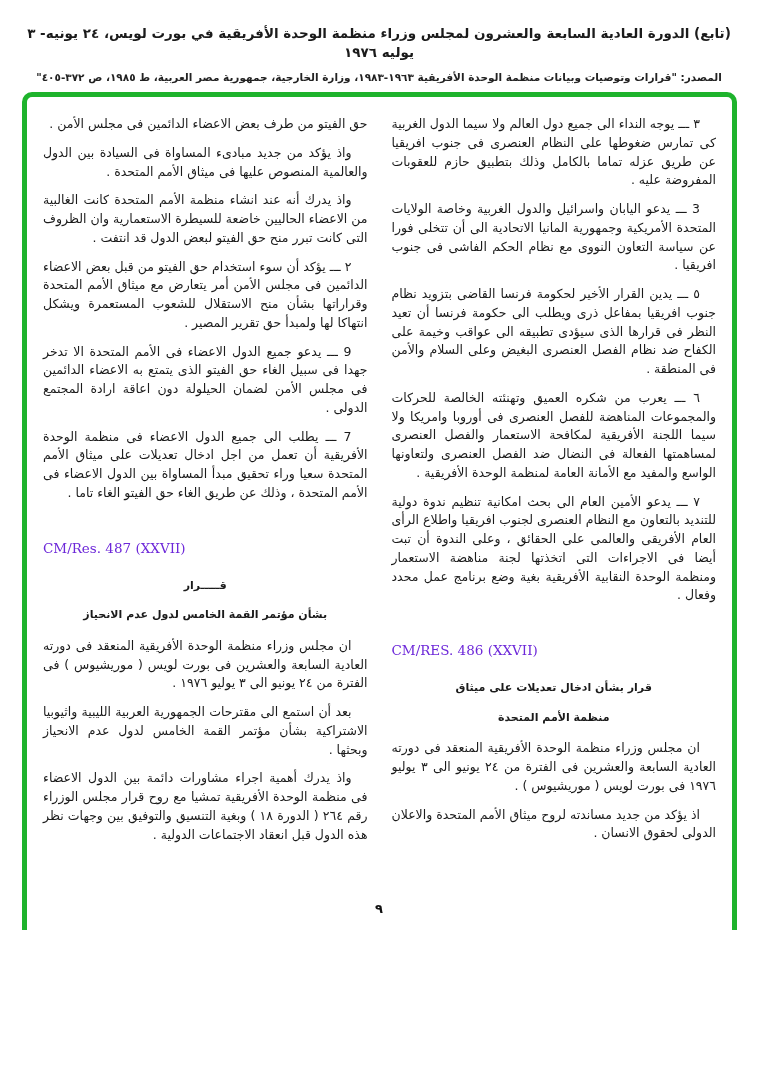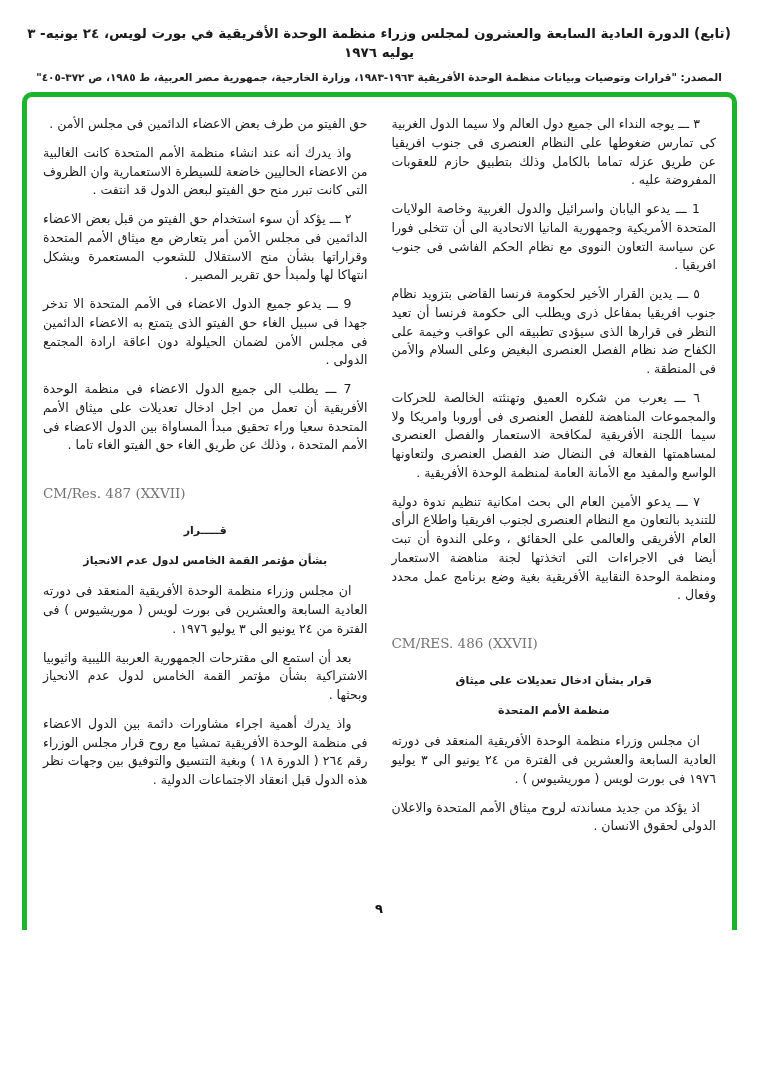--- a/index.html
+++ b/index.html
@@ -57,22 +57,22 @@
   .col p{
     margin:0 0 10px 0;
     text-indent:16px;
   }
   .col p.no-indent{text-indent:0;}
   .res-label{
     direction:ltr;
     text-align:left;
     font-family:"DejaVu Serif","Liberation Serif",serif;
     font-size:13.5px;
-    color:#737373;
-    margin:28px 0 20px 0;
+    color:#6d28d9;
+    margin:35px 0 20px 0;
     unicode-bidi:embed;
   }
   .res-title{
     text-align:center;
     font-weight:bold;
     font-size:11px;
     margin:0 0 13px 0;
     line-height:1.5;
   }
   .page-number{
@@ -92,33 +92,34 @@
   <div class="header">
     <div class="header-line1">(تابع) الدورة العادية السابعة والعشرون لمجلس وزراء منظمة الوحدة الأفريقية في بورت لويس، ٢٤ يونيه- ٣ يوليه ١٩٧٦</div>
     <div class="header-line2">المصدر: "قرارات وتوصيات وبيانات منظمة الوحدة الأفريقية ١٩٦٣-١٩٨٣، وزارة الخارجية، جمهورية مصر العربية، ط ١٩٨٥، ص ٣٧٢-٤٠٥"</div>
   </div>
 
   <div class="green-box">
     <div class="columns">
 
       <div class="col">
         <p>٣ ـــ يوجه النداء الى جميع دول العالم ولا سيما الدول الغربية كى تمارس ضغوطها على النظام العنصرى فى جنوب افريقيا عن طريق عزله تماما بالكامل وذلك بتطبيق حازم للعقوبات المفروضة عليه .</p>
-        <p>1 ـــ يدعو اليابان واسرائيل والدول الغربية وخاصة الولايات المتحدة الأمريكية وجمهورية المانيا الاتحادية الى أن تتخلى فورا عن سياسة التعاون النووى مع نظام الحكم الفاشى فى جنوب افريقيا .</p>
+        <p>3 ـــ يدعو اليابان واسرائيل والدول الغربية وخاصة الولايات المتحدة الأمريكية وجمهورية المانيا الاتحادية الى أن تتخلى فورا عن سياسة التعاون النووى مع نظام الحكم الفاشى فى جنوب افريقيا .</p>
         <p>٥ ـــ يدين القرار الأخير لحكومة فرنسا القاضى بتزويد نظام جنوب افريقيا بمفاعل ذرى ويطلب الى حكومة فرنسا أن تعيد النظر فى قرارها الذى سيؤدى تطبيقه الى عواقب وخيمة على الكفاح ضد نظام الفصل العنصرى البغيض وعلى السلام والأمن فى المنطقة .</p>
         <p>٦ ـــ يعرب من شكره العميق وتهنئته الخالصة للحركات والمجموعات المناهضة للفصل العنصرى فى أوروبا وامريكا ولا سيما اللجنة الأفريقية لمكافحة الاستعمار والفصل العنصرى لمساهمتها الفعالة فى النضال ضد الفصل العنصرى ولتعاونها الواسع والمفيد مع الأمانة العامة لمنظمة الوحدة الأفريقية .</p>
         <p>٧ ـــ يدعو الأمين العام الى بحث امكانية تنظيم ندوة دولية للتنديد بالتعاون مع النظام العنصرى لجنوب افريقيا واطلاع الرأى العام الأفريقى والعالمى على الحقائق ، وعلى الندوة أن تبت أيضا فى الاجراءات التى اتخذتها لجنة مناهضة الاستعمار ومنظمة الوحدة النقابية الأفريقية بغية وضع برنامج عمل محدد وفعال .</p>
         <div class="res-label">CM/RES. 486 (XXVII)</div>
         <div class="res-title">قرار بشأن ادخال تعديلات على ميثاق</div>
         <div class="res-title">منظمة الأمم المتحدة</div>
         <p>ان مجلس وزراء منظمة الوحدة الأفريقية المنعقد فى دورته العادية السابعة والعشرين فى الفترة من ٢٤ يونيو الى ٣ يوليو ١٩٧٦ فى بورت لويس ( موريشيوس ) .</p>
         <p>اذ يؤكد من جديد مساندته لروح ميثاق الأمم المتحدة والاعلان الدولى لحقوق الانسان .</p>
       </div>
 
       <div class="col">
         <p class="no-indent">حق الفيتو من طرف بعض الاعضاء الدائمين فى مجلس الأمن .</p>
+        <p>واذ يؤكد من جديد مبادىء المساواة فى السيادة بين الدول والعالمية المنصوص عليها فى ميثاق الأمم المتحدة .</p>
         <p>واذ يدرك أنه عند انشاء منظمة الأمم المتحدة كانت الغالبية من الاعضاء الحاليين خاضعة للسيطرة الاستعمارية وان الظروف التى كانت تبرر منح حق الفيتو لبعض الدول قد انتفت .</p>
         <p>٢ ـــ يؤكد أن سوء استخدام حق الفيتو من قبل بعض الاعضاء الدائمين فى مجلس الأمن أمر يتعارض مع ميثاق الأمم المتحدة وقراراتها بشأن منح الاستقلال للشعوب المستعمرة ويشكل انتهاكا لها ولمبدأ حق تقرير المصير .</p>
         <p>9 ـــ يدعو جميع الدول الاعضاء فى الأمم المتحدة الا تدخر جهدا فى سبيل الغاء حق الفيتو الذى يتمتع به الاعضاء الدائمين فى مجلس الأمن لضمان الحيلولة دون اعاقة ارادة المجتمع الدولى .</p>
         <p>7 ـــ يطلب الى جميع الدول الاعضاء فى منظمة الوحدة الأفريقية أن تعمل من اجل ادخال تعديلات على ميثاق الأمم المتحدة سعيا وراء تحقيق مبدأ المساواة بين الدول الاعضاء فى الأمم المتحدة ، وذلك عن طريق الغاء حق الفيتو الغاء تاما .</p>
         <div class="res-label">CM/Res. 487 (XXVII)</div>
         <div class="res-title">قـــــرار</div>
         <div class="res-title">بشأن مؤتمر القمة الخامس لدول عدم الانحياز</div>
         <p>ان مجلس وزراء منظمة الوحدة الأفريقية المنعقد فى دورته العادية السابعة والعشرين فى بورت لويس ( موريشيوس ) فى الفترة من ٢٤ يونيو الى ٣ يوليو ١٩٧٦ .</p>
         <p>بعد أن استمع الى مقترحات الجمهورية العربية الليبية واثيوبيا الاشتراكية بشأن مؤتمر القمة الخامس لدول عدم الانحياز وبحثها .</p>
         <p>واذ يدرك أهمية اجراء مشاورات دائمة بين الدول الاعضاء فى منظمة الوحدة الأفريقية تمشيا مع روح قرار مجلس الوزراء رقم ٢٦٤ ( الدورة ١٨ ) وبغية التنسيق والتوفيق بين وجهات نظر هذه الدول قبل انعقاد الاجتماعات الدولية .</p>

